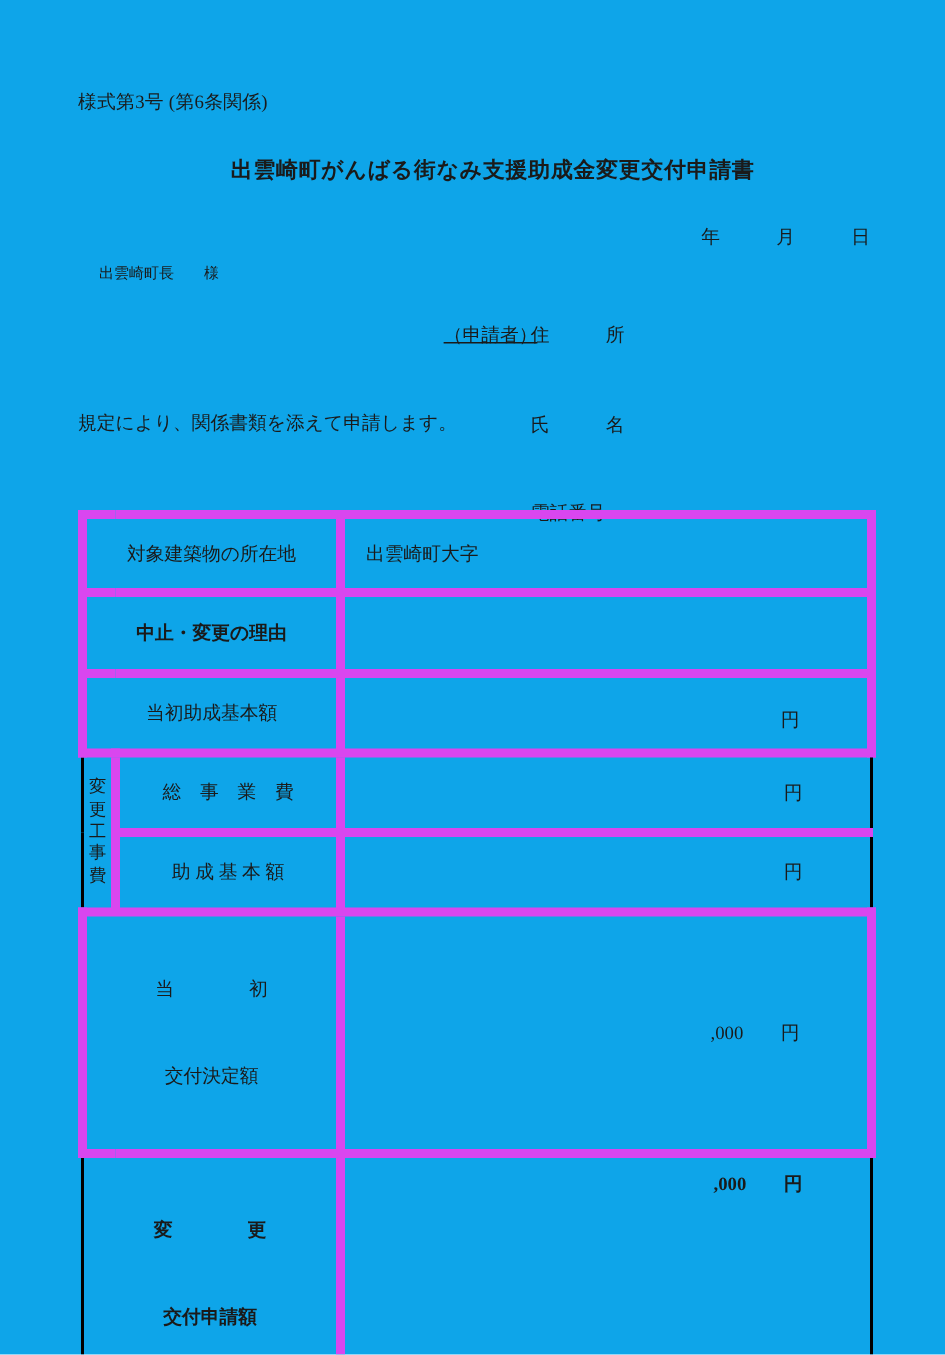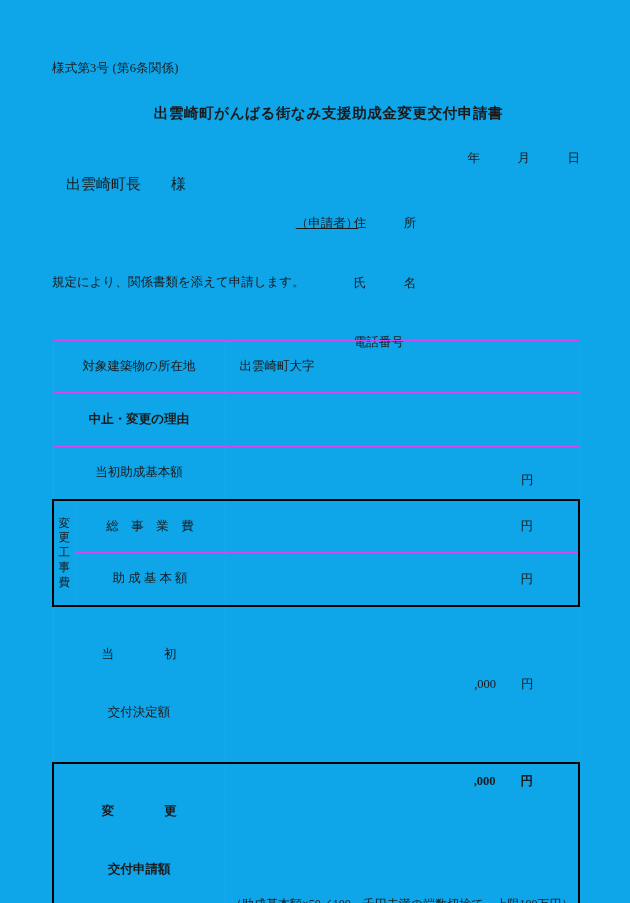--- a/index.html
+++ b/index.html
@@ -48,21 +48,21 @@
     position: absolute;
     right: 50px;
     top: 150px;
     font-size: 12.5px;
     white-space: pre;
   }
   .addressee {
     position: absolute;
     left: 66px;
     top: 175px;
-    font-size: 15px;
+    font-size: 10px;
     white-space: pre;
     text-align: center;
   }
   .applicant-block {
     position: absolute;
     left: 277px;
     top: 196px;
     font-size: 12.5px;
   }
   .applicant-row {
@@ -97,21 +97,21 @@
   .form-table {
     position: absolute;
     left: 52px;
     top: 340px;
     width: 526px;
     border-collapse: collapse;
     table-layout: fixed;
     font-size: 12.5px;
   }
   .form-table td {
-    border: 1px solid #d946ef;
+    border: 6px solid #d946ef;
     padding: 0;
     vertical-align: middle;
   }
   .lbl {
     text-align: center;
     white-space: pre;
   }
   .val {
     position: relative;
   }

